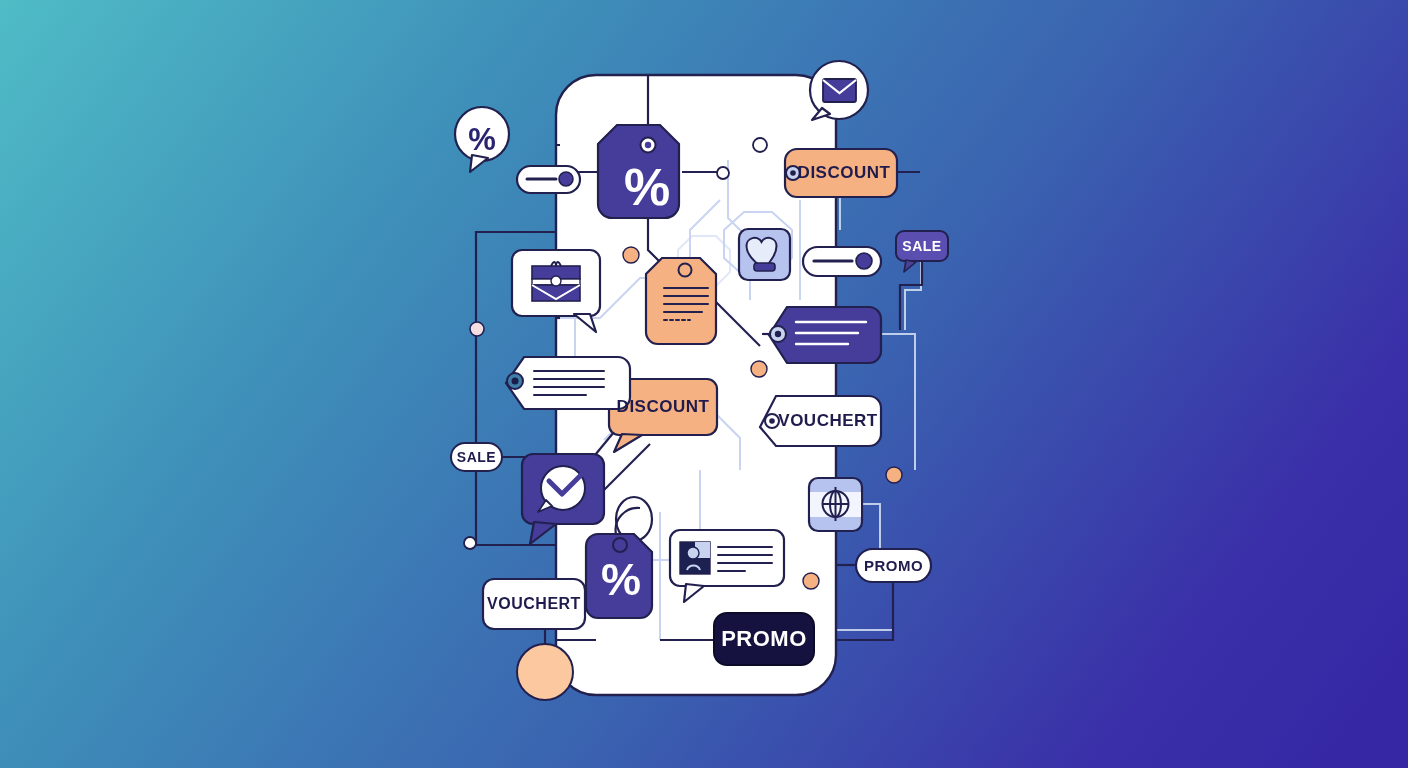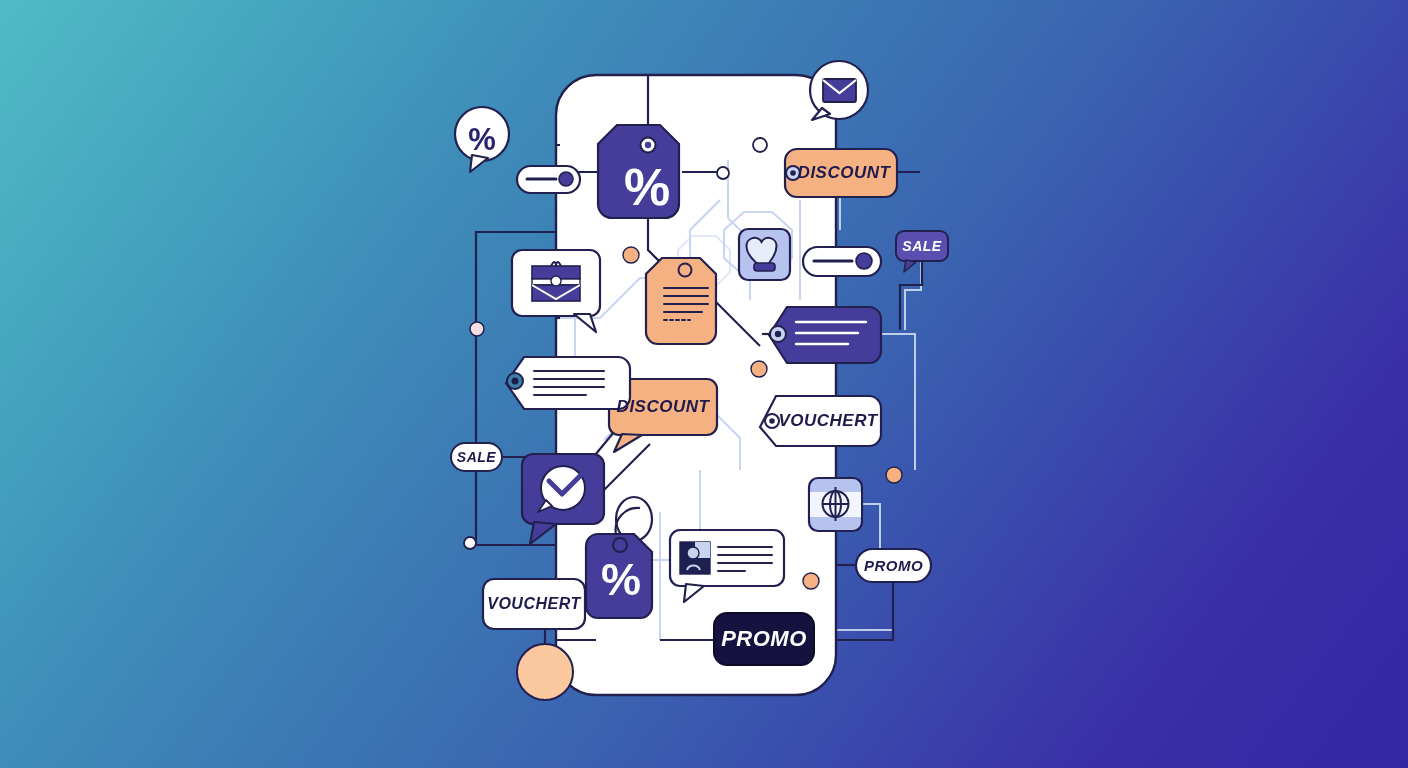--- a/index.html
+++ b/index.html
@@ -16,21 +16,20 @@
   }
   .abs { position: absolute; }
   svg { display: block; }
   .lbl {
     position: absolute;
     display: flex; align-items: center; justify-content: center;
     font-weight: bold;
     letter-spacing: 0.5px;
     white-space: nowrap;
     box-sizing: border-box;
-    font-style: italic;
   }
 </style>
 </head>
 <body>
 
 <div id="stage">
 
   <svg class="abs" width="1408" height="768" viewBox="0 0 1408 768" style="left:0;top:0;">
 
     <defs>

